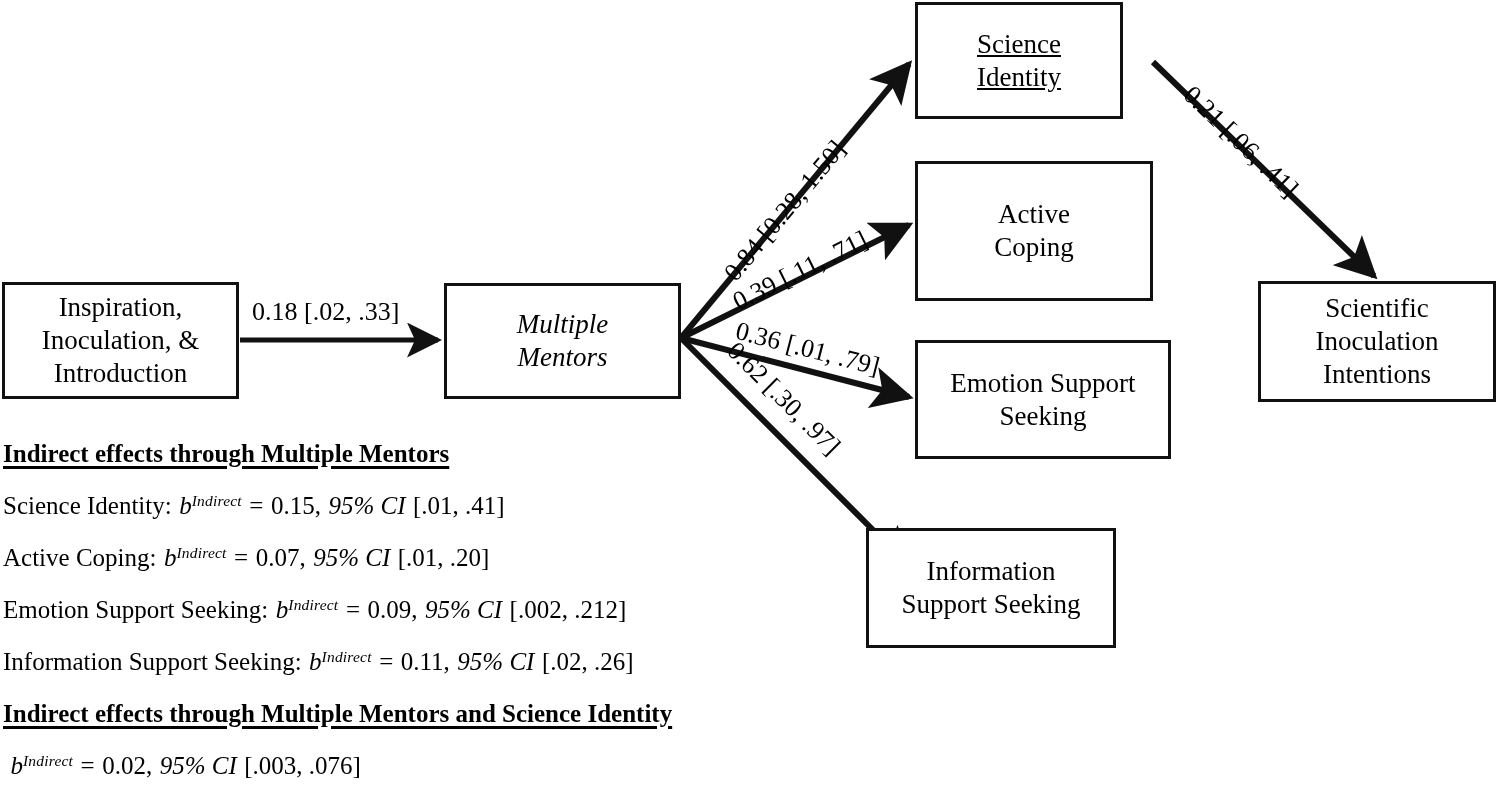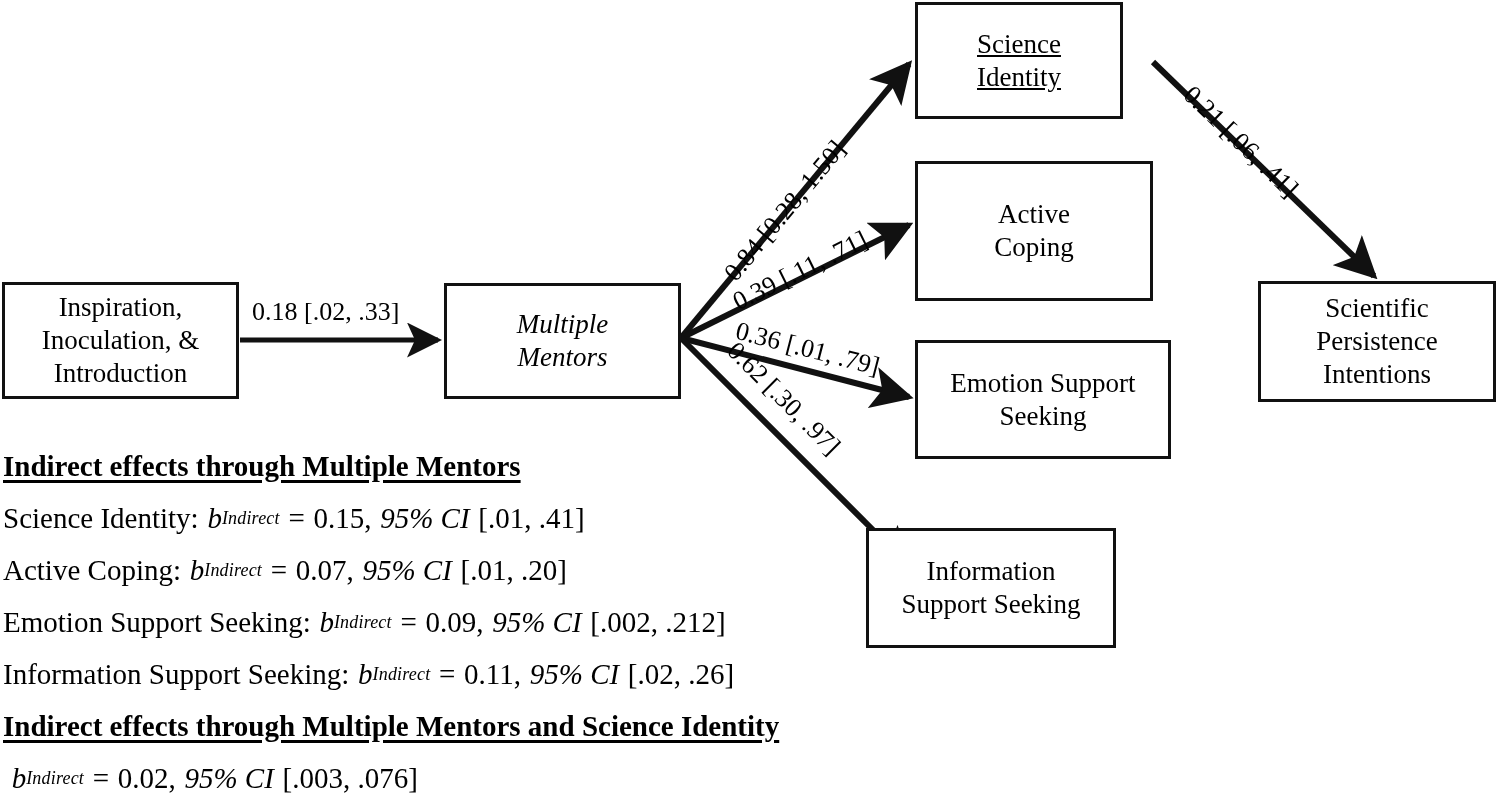--- a/index.html
+++ b/index.html
@@ -53,22 +53,21 @@
   .legend {
     position: absolute;
     left: 3px;
     top: 440px;
     width: 880px;
     z-index: 5;
   }
   .legend-row {
     height: 52px;
     display: flex;
-    align-items: center;
-    font-size: 29px;
+    font-size: 25px;
     white-space: nowrap;
   }
   .legend-head {
     font-weight: bold;
     text-decoration: underline;
     text-underline-offset: 4px;
     text-decoration-thickness: 3px;
   }
   .it { font-style: italic; }
   .bsym { font-style: italic; }
@@ -131,21 +130,21 @@
 Seeking</span>
   </div>
 
   <div class="node-box" style="left:866px; top:516px; width:250px; height:120px;margin-top:12px;">
     <span class="node-label">Information
 Support Seeking</span>
   </div>
 
   <div class="node-box" style="left:1258px; top:281px; width:238px; height:121px;">
     <span class="node-label">Scientific
-Persistence
+Inoculation
 Intentions</span>
   </div>
 
   <div class="path-label" style="left:252px; top:297px;">0.18 [.02, .33]</div>
 
   <div class="path-label" style="left:718px; top:268px; transform: rotate(-50.2deg);">0.84 [0.28, 1.50]</div>
 
   <div class="path-label" style="left:728px; top:290px; transform: rotate(-26.3deg);">0.39 [.11, .71]</div>
 
   <div class="path-label" style="left:740px; top:316px; transform: rotate(14.5deg);">0.36 [.01, .79]</div>

